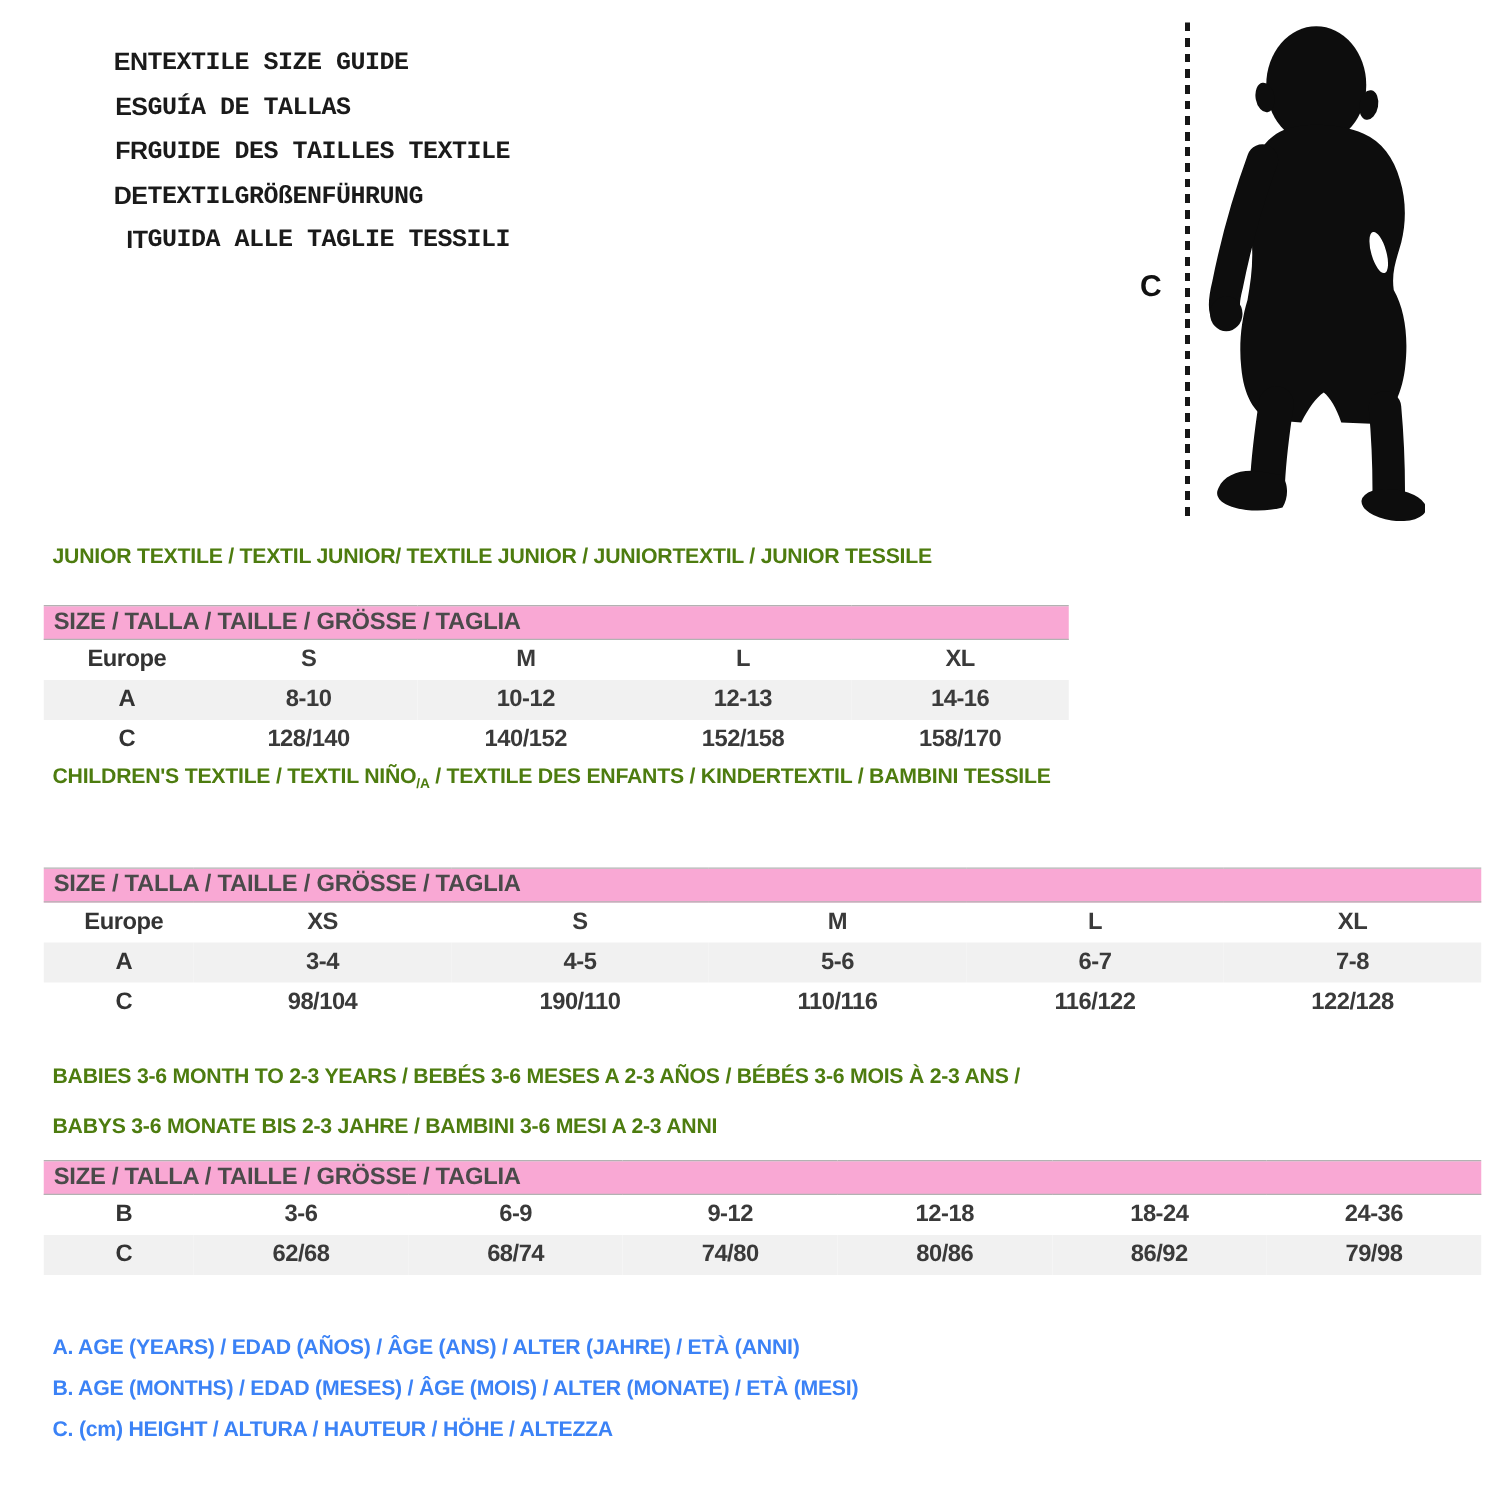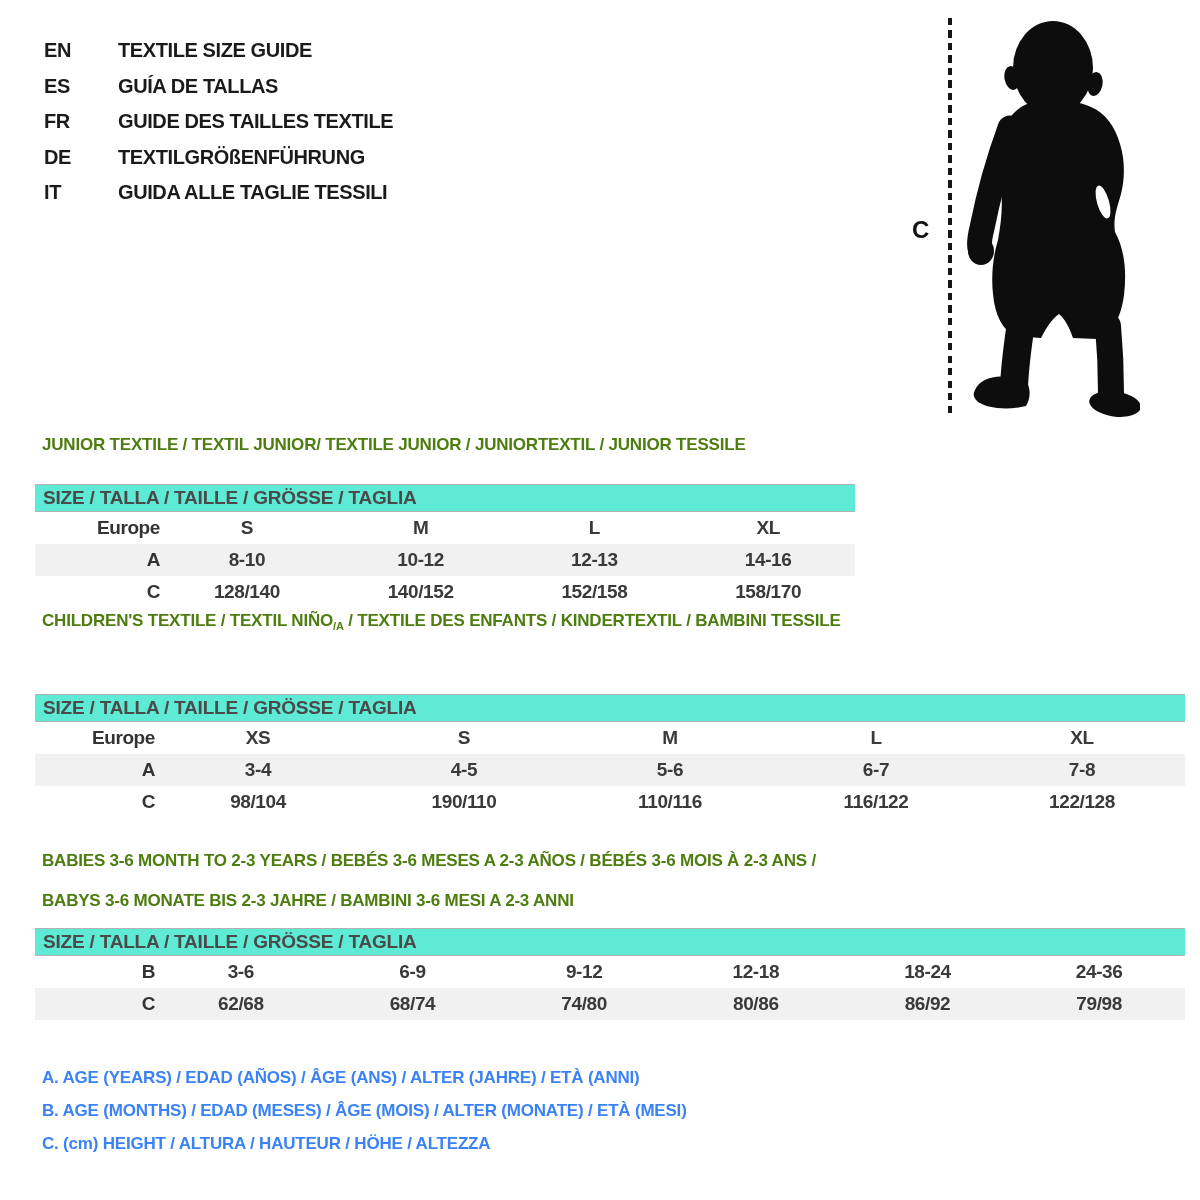--- a/index.html
+++ b/index.html
@@ -2,43 +2,43 @@
 <html><head>
 <meta charset="utf-8">
 <style>
   html,body{margin:0;padding:0;background:#fff;}
   .page{
     position:relative;width:1200px;height:1200px;background:#ffffff;overflow:hidden;
     font-family:"Liberation Sans","DejaVu Sans",sans-serif;
     font-weight:700;color:#1a1a1a;letter-spacing:-0.4px;
   }
   
-  .lang-block{position:absolute;left:44px;top:33px;}
+  .lang-block{position:absolute;left:44px;top:33px;text-align:right;}
   .lang-row{display:flex;height:35.5px;align-items:center;font-size:20px;}
   .lang-code{width:74px;flex:0 0 74px;}
-  .lang-label{white-space:nowrap;}
+  .lang-label{white-space:nowrap;font-family:Liberation Mono, monospace;}
   
   .measure-line{
     position:absolute;left:948px;top:18px;width:4px;height:400px;
     background:repeating-linear-gradient(to bottom,#161616 0px,#161616 7px,transparent 7px,transparent 12.5px);
   }
   .measure-label{position:absolute;left:912px;top:216px;font-size:24px;color:#111;}
   .silhouette{position:absolute;left:965px;top:18px;width:175px;height:400px;}
   
   .sec-title{position:absolute;left:42px;font-size:17px;white-space:nowrap;color:#4d7c0f;letter-spacing:-0.2px;}
   .sub-a{font-size:11px;vertical-align:-4px;}
   
   .size-table{position:absolute;left:35px;}
   table{border-collapse:collapse;table-layout:fixed;width:100%;}
   .size-bar{
-    height:26px;background:#5eead4;border-top:1px solid #b2b2b2;border-bottom:1px solid #b2b2b2;
+    height:26px;background:#f9a8d4;border-top:1px solid #b2b2b2;border-bottom:1px solid #b2b2b2;
     font-size:19px;color:#4a4a4a;text-align:left;padding:0 0 0 8px;letter-spacing:-0.2px;
   }
   td{height:32px;font-size:19px;color:#3a3a3a;text-align:center;padding:0;white-space:nowrap;}
-  td.rowlabel{text-align:right;padding-left:8px;color:#333;}
+  td.rowlabel{text-align:center;padding-left:8px;color:#333;}
   tr.stripe td{background:#f1f1f1;}
   
   .legend{position:absolute;left:42px;top:1068px;font-size:17px;color:#3b82f6;letter-spacing:-0.2px;}
   .legend-line{height:33px;white-space:nowrap;}
 </style>
 </head>
 <body>
 
 <div class="page">
 

